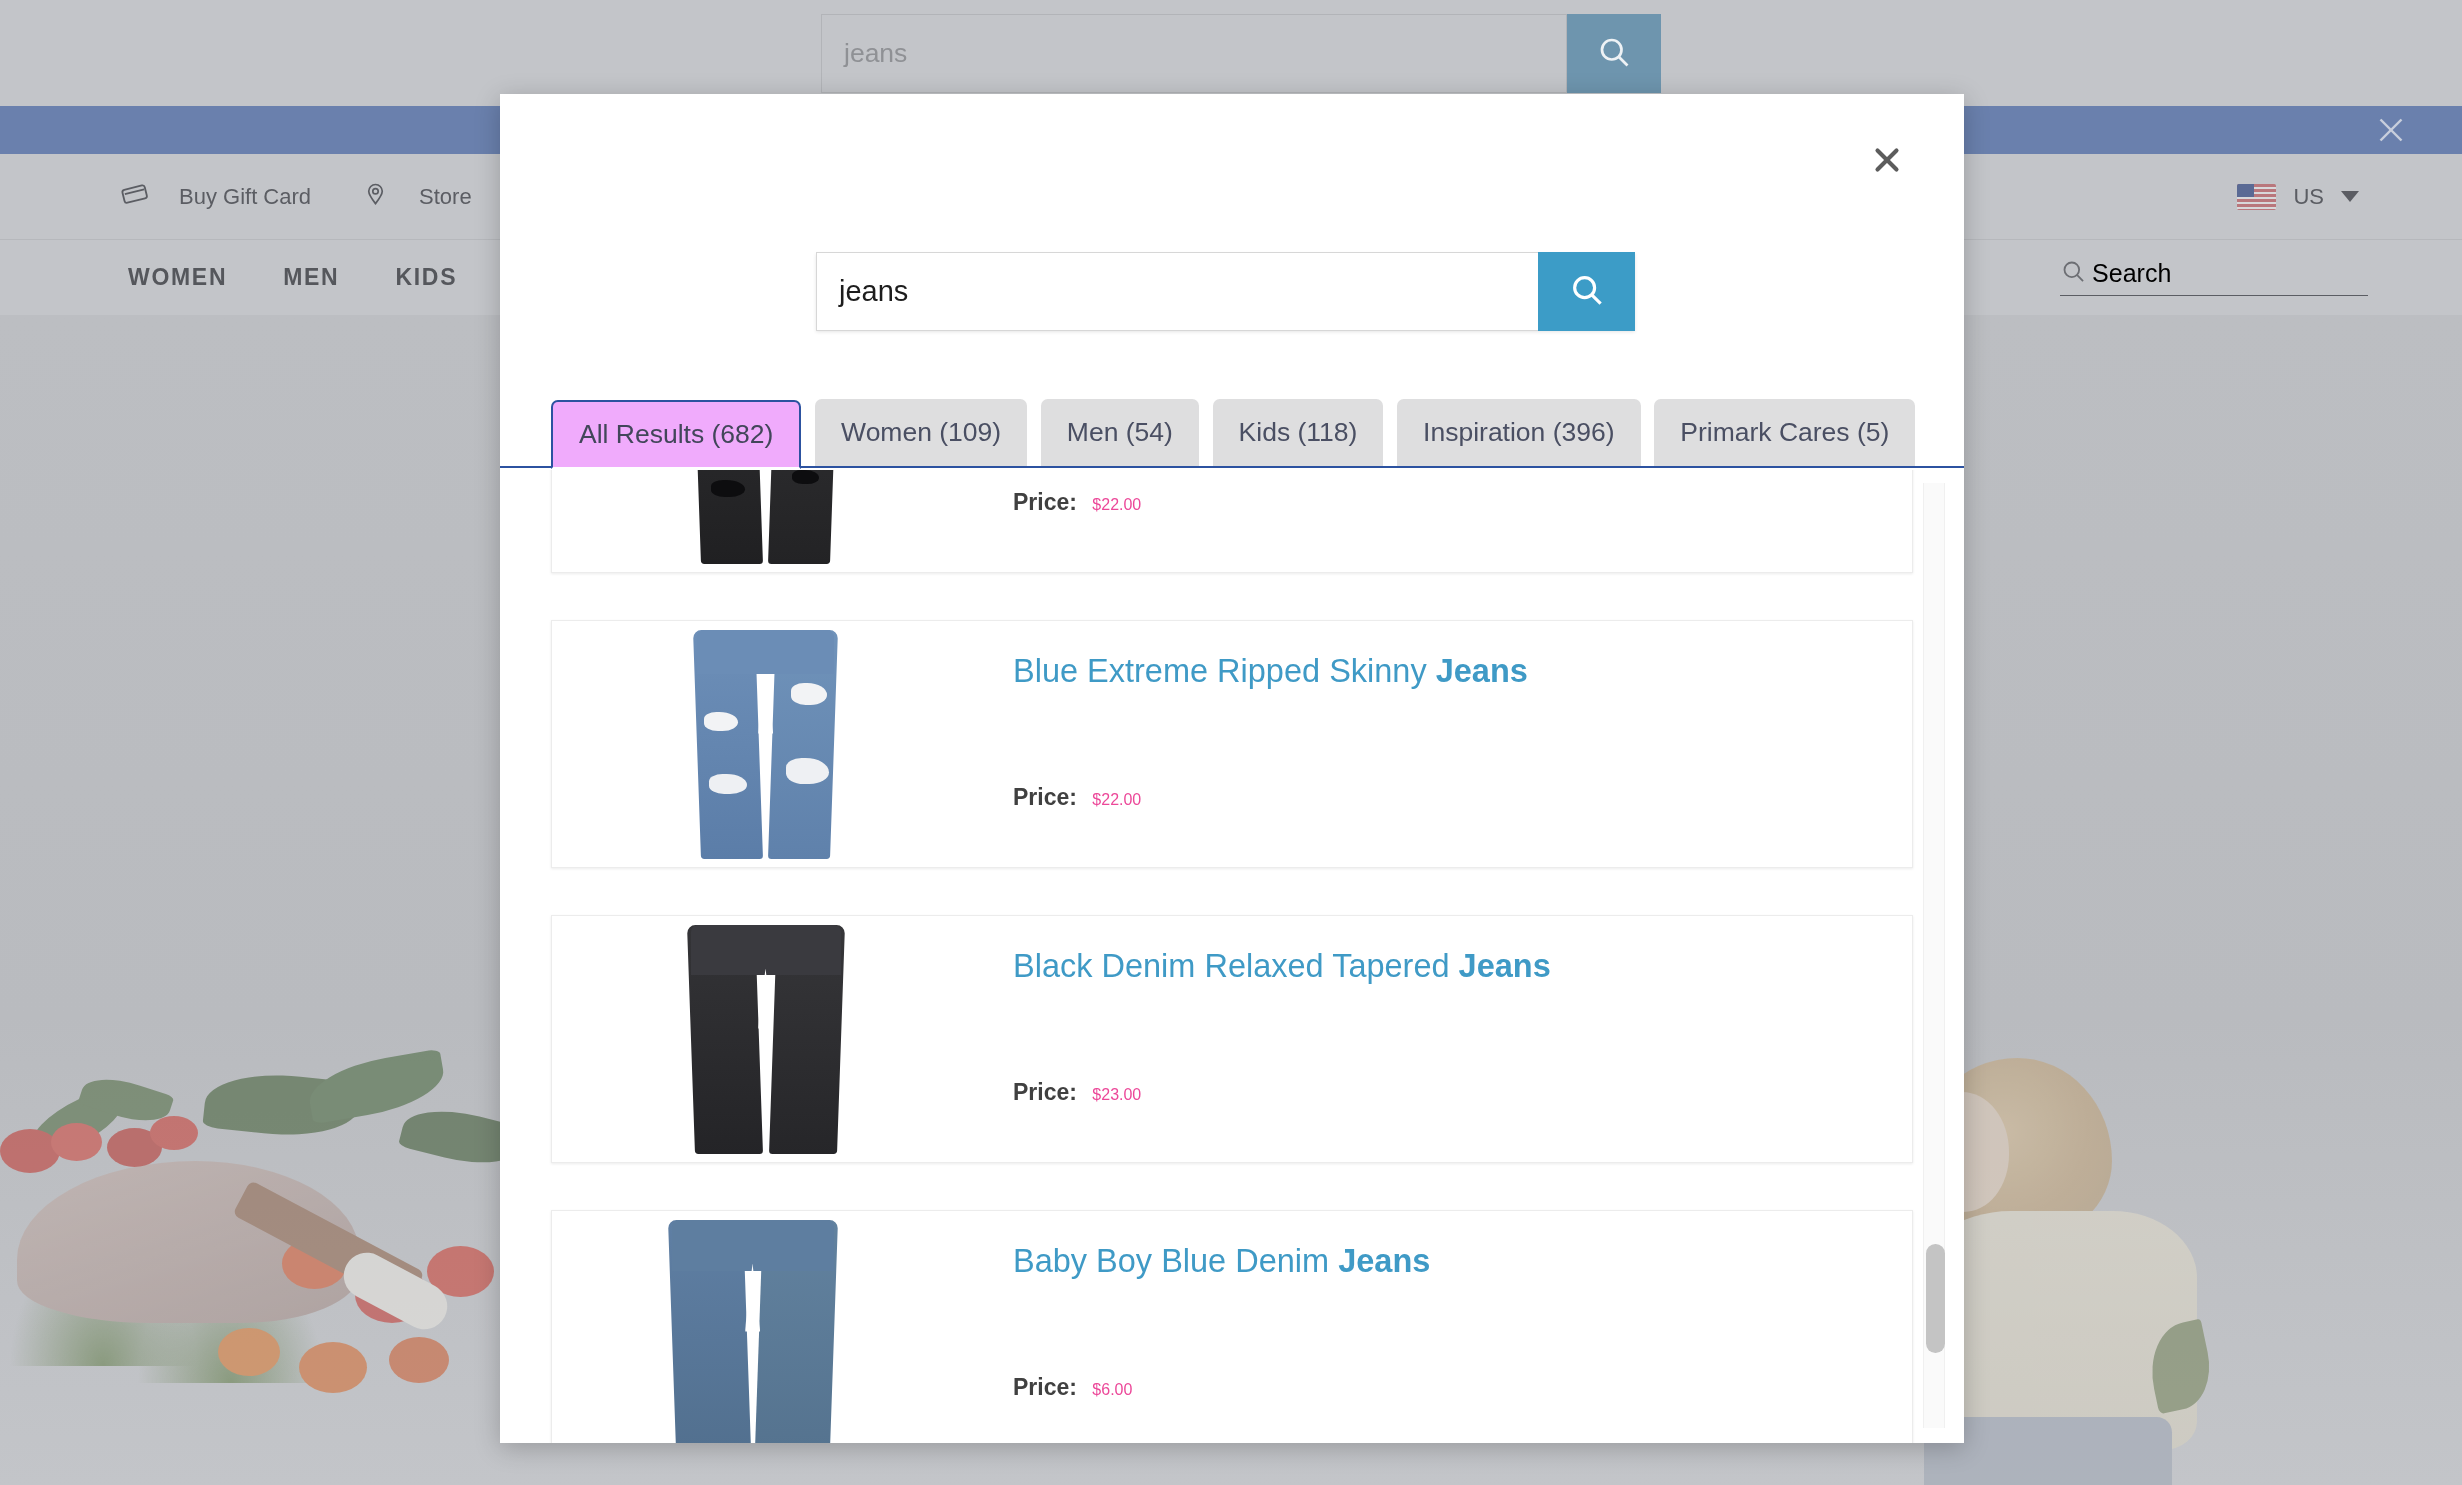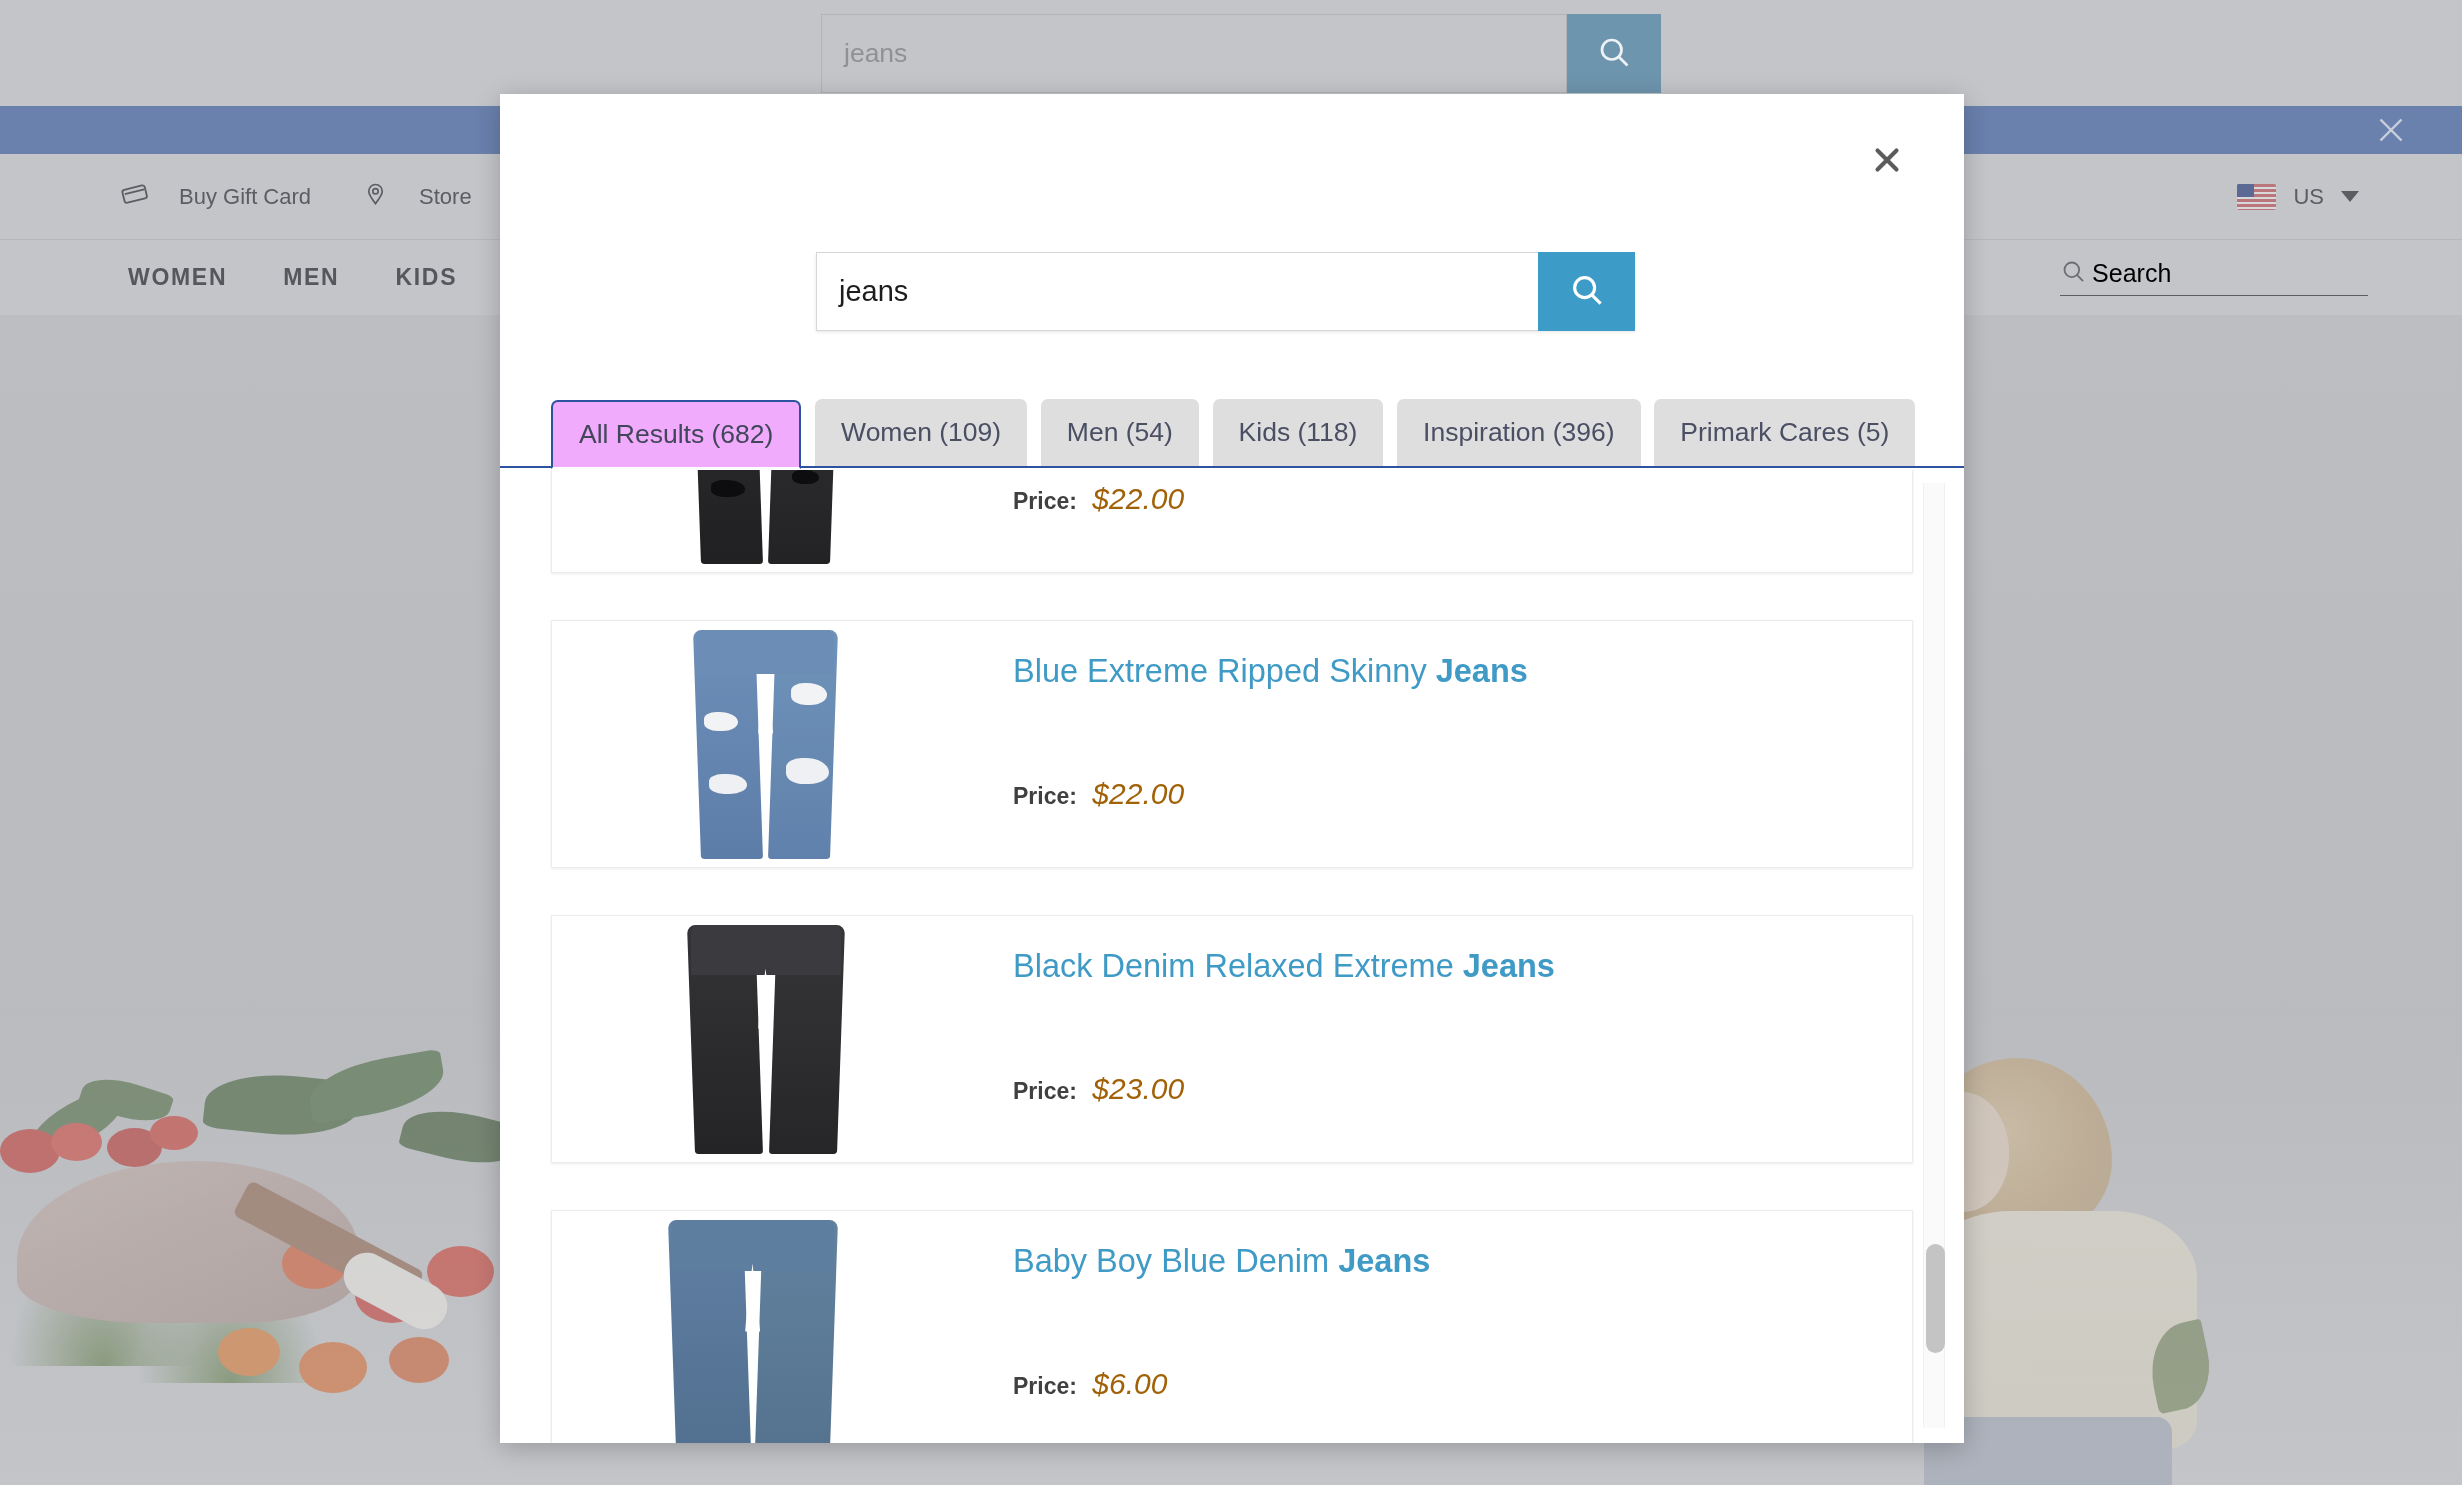--- a/index.html
+++ b/index.html
@@ -395,23 +395,22 @@
     display: flex;
     align-items: baseline;
     gap: 15.4px;
   }
   .price-label {
     font-size: 23px;
     font-weight: bold;
     color: #404040;
   }
   .price-value {
-    font-size: 30px;
-    color: #a16207;
-    font-style: italic;
+    font-size: 16px;
+    color: #ec4899;
   }
 
   
   .jeans {
     position: relative;
     width: 137px;
     height: 229px;
   }
   .jeans .leg {
     position: absolute;
@@ -658,21 +657,21 @@
         <div class="result-card">
           <div class="result-thumb">
             <div class="jeans" style="width:150px;">
               <div class="leg l" style="background:linear-gradient(180deg,#343437,#242427); width:68px;"></div>
               <div class="leg r" style="background:linear-gradient(180deg,#363639,#262629); width:68px;"></div>
               <div class="waist" style="background:#3a3a3f; height:50px;"></div>
               <div class="crotch"></div>
             </div>
           </div>
           <div class="result-info">
-            <div class="result-title"><span>Black Denim Relaxed Extreme </span><b>Jeans</b></div>
+            <div class="result-title"><span>Black Denim Relaxed Tapered </span><b>Jeans</b></div>
             <div class="result-price-row">
               <span class="price-label">Price:</span>
               <span class="price-value">$23.00</span>
             </div>
           </div>
         </div>
 
         <div class="result-card">
           <div class="result-thumb" style="justify-content:center;">
             <div class="jeans" style="width:162px; margin-left:-26px;">

